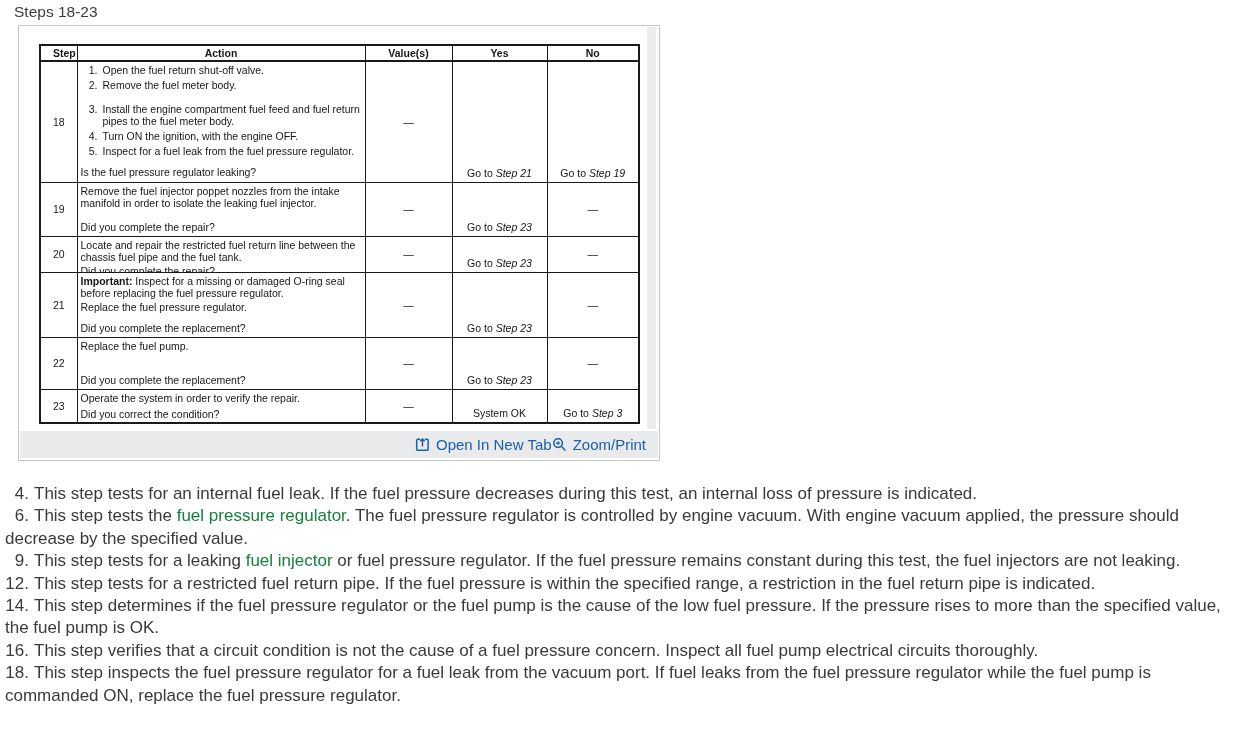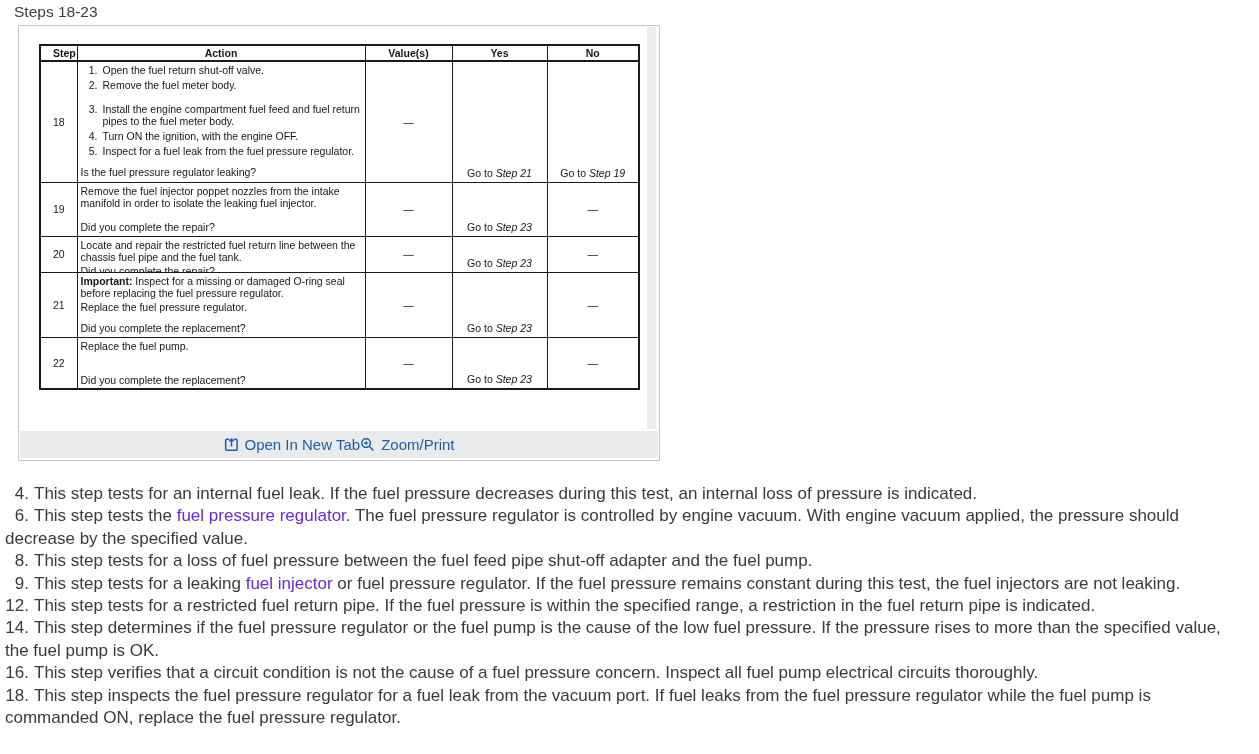--- a/index.html
+++ b/index.html
@@ -70,40 +70,40 @@
   .b { font-weight: bold; }
   .it { font-style: italic; }
   .val-cell { text-align: center; vertical-align: middle !important; }
   .yn-cell { text-align: center; }
   .vbottom { vertical-align: bottom !important; padding-bottom: 3px !important; }
   .vcenter { vertical-align: middle !important; }
 
   .viewer-footer {
     position: absolute; left: 1px; right: 1px; bottom: 2px; height: 27px;
     background: #e9eaeb;
-    display: flex; align-items: center; justify-content: center;
+    display: flex; align-items: center; justify-content: flex-end;
     padding: 0 12px;
   }
   .vf-link {
     display: inline-flex; align-items: center; gap: 6px;
     color: #1b5fa8; font-size: 15px; text-decoration: none; cursor: pointer;
   }
   .vf-link svg { display: block; }
 
   
   .notes {
     position: absolute; left: 5px; top: 483px; width: 1232px;
     font-size: 17px; line-height: 22.4px; color: #3a3a3a;
   }
   .note-num {
     display: inline-block; min-width: 24px; text-align: right;
     margin-right: 5px;
   }
   .note a {
-    color: #6d28d9; text-decoration: none; cursor: pointer;
+    color: #15803d; text-decoration: none; cursor: pointer;
   }
 </style>
 </head>
 <body>
 
 <div class="page-title">Steps 18-23</div>
 
 <div class="panel">
   <div class="scroll-strip"></div>
 
@@ -203,20 +203,32 @@
           <div class="acell">
             <div class="para">Replace the fuel pump.</div>
             <div class="question">Did you complete the replacement?</div>
           </div>
         </td>
         <td class="val-cell">—</td>
         <td class="yn-cell vbottom"><span>Go to </span><span class="it">Step 23</span></td>
         <td class="yn-cell vcenter">—</td>
       </tr>
 
+      <tr class="r23">
+        <td class="step-cell">23</td>
+        <td>
+          <div class="acell">
+            <div class="para">Operate the system in order to verify the repair.</div>
+            <div class="question">Did you correct the condition?</div>
+          </div>
+        </td>
+        <td class="val-cell">—</td>
+        <td class="yn-cell vbottom"><span>System OK</span></td>
+        <td class="yn-cell vbottom"><span>Go to </span><span class="it">Step 3</span></td>
+      </tr>
     </tbody>
   </table>
 
   <div class="viewer-footer">
     <a class="vf-link">
       <span>
         <svg width="15" height="15" viewBox="0 0 16 16" fill="none" stroke="#1b5fa8" stroke-width="1.6">
           <path d="M5.5 2.5 H3 a1.2 1.2 0 0 0 -1.2 1.2 V13 a1.2 1.2 0 0 0 1.2 1.2 H12.8 A1.2 1.2 0 0 0 14 13 V3.7 a1.2 1.2 0 0 0 -1.2 -1.2 H10.5"></path>
           <path d="M8 10 V2.5 M5.6 4.6 L8 2.2 L10.4 4.6"></path>
         </svg>
@@ -232,19 +244,18 @@
         </svg>
       </span>
       <span>Zoom/Print</span>
     </a>
   </div>
 </div>
 
 <div class="notes">
   <div class="note"><span class="note-num">4.</span><span>This step tests for an internal fuel leak. If the fuel pressure decreases during this test, an internal loss of pressure is indicated.</span><a></a><span></span></div>
   <div class="note"><span class="note-num">6.</span><span>This step tests the </span><a>fuel pressure regulator</a><span>. The fuel pressure regulator is controlled by engine vacuum. With engine vacuum applied, the pressure should decrease by the specified value.</span></div>
-  <div class="note"><span class="note-num">8.</span><span>This step tests for a loss of fuel pressure between the fuel feed pipe shut-off adapter and the fuel pump.</span><a></a><span></span></div>
   <div class="note"><span class="note-num">9.</span><span>This step tests for a leaking </span><a>fuel injector</a><span> or fuel pressure regulator. If the fuel pressure remains constant during this test, the fuel injectors are not leaking.</span></div>
   <div class="note"><span class="note-num">12.</span><span>This step tests for a restricted fuel return pipe. If the fuel pressure is within the specified range, a restriction in the fuel return pipe is indicated.</span><a></a><span></span></div>
   <div class="note"><span class="note-num">14.</span><span>This step determines if the fuel pressure regulator or the fuel pump is the cause of the low fuel pressure. If the pressure rises to more than the specified value, the fuel pump is OK.</span><a></a><span></span></div>
   <div class="note"><span class="note-num">16.</span><span>This step verifies that a circuit condition is not the cause of a fuel pressure concern. Inspect all fuel pump electrical circuits thoroughly.</span><a></a><span></span></div>
   <div class="note"><span class="note-num">18.</span><span>This step inspects the fuel pressure regulator for a fuel leak from the vacuum port. If fuel leaks from the fuel pressure regulator while the fuel pump is commanded ON, replace the fuel pressure regulator.</span><a></a><span></span></div>
 </div>
 
 </body></html>

